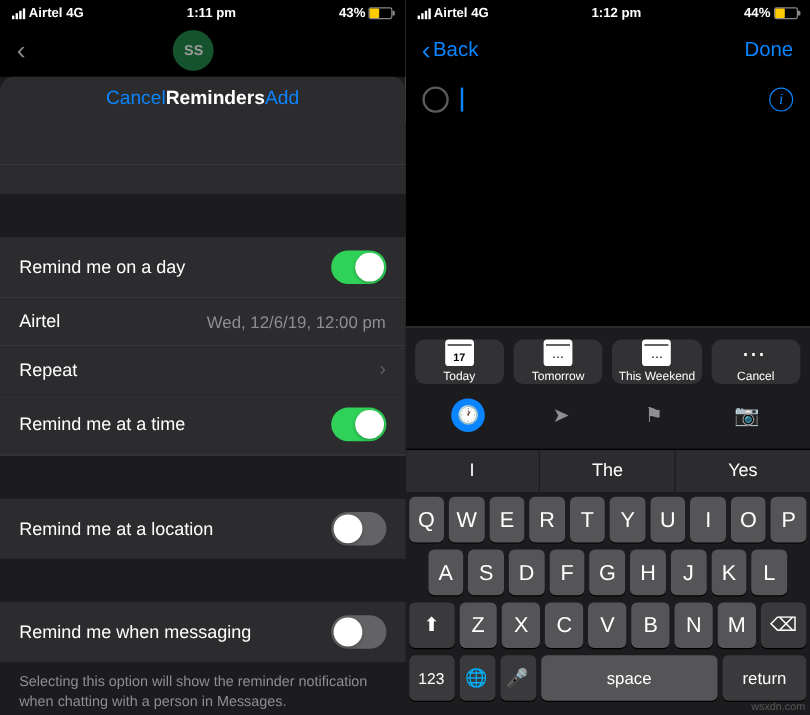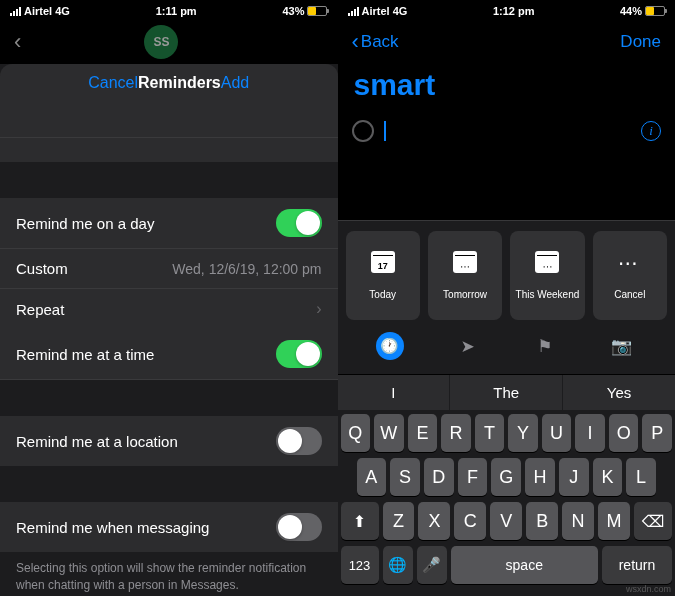--- a/index.html
+++ b/index.html
@@ -45,21 +45,21 @@
 .list-title { color: #0a84ff; font-size: 30px; font-weight: 700; padding: 4px 16px 10px; }
 .reminder-row { display: flex; align-items: center; padding: 8px 14px; gap: 10px; }
 .radio { width: 22px; height: 22px; border-radius: 50%; border: 2px solid #5a5a5c; flex-shrink: 0; }
 .cursor { width: 2px; height: 20px; background: #0a84ff; }
 .info-icon { width: 20px; height: 20px; border: 1.5px solid #0a84ff; border-radius: 50%; color: #0a84ff; font-size: 13px; display: flex; align-items: center; justify-content: center; font-style: italic; font-family: Georgia, serif; margin-left: auto; }
 .reminder-flex { flex: 1; }
 
 
 .quickbar { background: #1c1c1e; padding: 10px 8px 6px; margin-top: auto; border-top: 0.5px solid #38383a; }
 .qk-row { display: flex; gap: 8px; justify-content: space-between; margin-bottom: 8px; }
-.qk-btn { flex: 1; background: #323234; border-radius: 8px; padding: 20px 4px; display: flex; flex-direction: column; align-items: center; gap: 16px; }
+.qk-btn { flex: 1; background: #323234; border-radius: 8px; padding: 0 4px; display: flex; flex-direction: column; align-items: center; gap: 4px; }
 .qk-icon { width: 24px; height: 22px; background: #fff; border-radius: 3px; position: relative; }
 .qk-icon.cal::before { content:''; position:absolute; top:4px; left:2px; right:2px; height:1px; background:#000; }
 .qk-icon .num { position: absolute; bottom: 2px; left: 0; right: 0; text-align: center; font-size: 9px; color: #000; font-weight: 600; }
 .qk-icon.dots::after { content:'⋯'; color:#000; position:absolute; bottom:1px; left:0; right:0; text-align:center; font-size:10px; }
 .qk-label { font-size: 10px; color: #fff; }
 .qk-btn.ellipsis .qk-icon { background: transparent; }
 .qk-btn.ellipsis .qk-icon::after { content:'⋯'; color:#fff; font-size: 20px; position: static; }
 .icon-row { display: flex; justify-content: space-around; padding: 4px 6px 8px; }
 .i-circle { width: 28px; height: 28px; border-radius: 50%; background: #0a84ff; display: flex; align-items: center; justify-content: center; font-size: 15px; }
 .i-plain { width: 28px; height: 28px; display: flex; align-items: center; justify-content: center; color: #8e8e93; font-size: 17px; }
@@ -125,21 +125,21 @@
     <div class="notes-row"></div>
     <div class="gap"></div>
 
     <div class="cell">
       <span>Remind me on a day</span>
       <div class="toggle on">
           <div class="knob"></div>
         </div>
     </div>
     <div class="cell">
-      <span>Custom</span>
+      <span>Airtel</span>
       <span class="value">Wed, 12/6/19, 12:00 pm</span>
     </div>
     <div class="cell last">
       <span>Repeat</span>
       <span class="chev-r">›</span>
     </div>
     <div class="cell">
       <span>Remind me at a time</span>
       <div class="toggle on">
           <div class="knob"></div>
@@ -187,21 +187,20 @@
   </div>
 
   <div class="nav2">
     <div class="back">
       <span class="arrow">‹</span>
       <span>Back</span>
     </div>
     <span class="done">Done</span>
   </div>
 
-  <div class="list-title">smart</div>
 
   <div class="reminder-row">
     <div class="radio"></div>
     <div class="cursor"></div>
     <div class="reminder-flex"></div>
     <div class="info-icon">i</div>
   </div>
 
   <div style="flex:1"></div>
 

